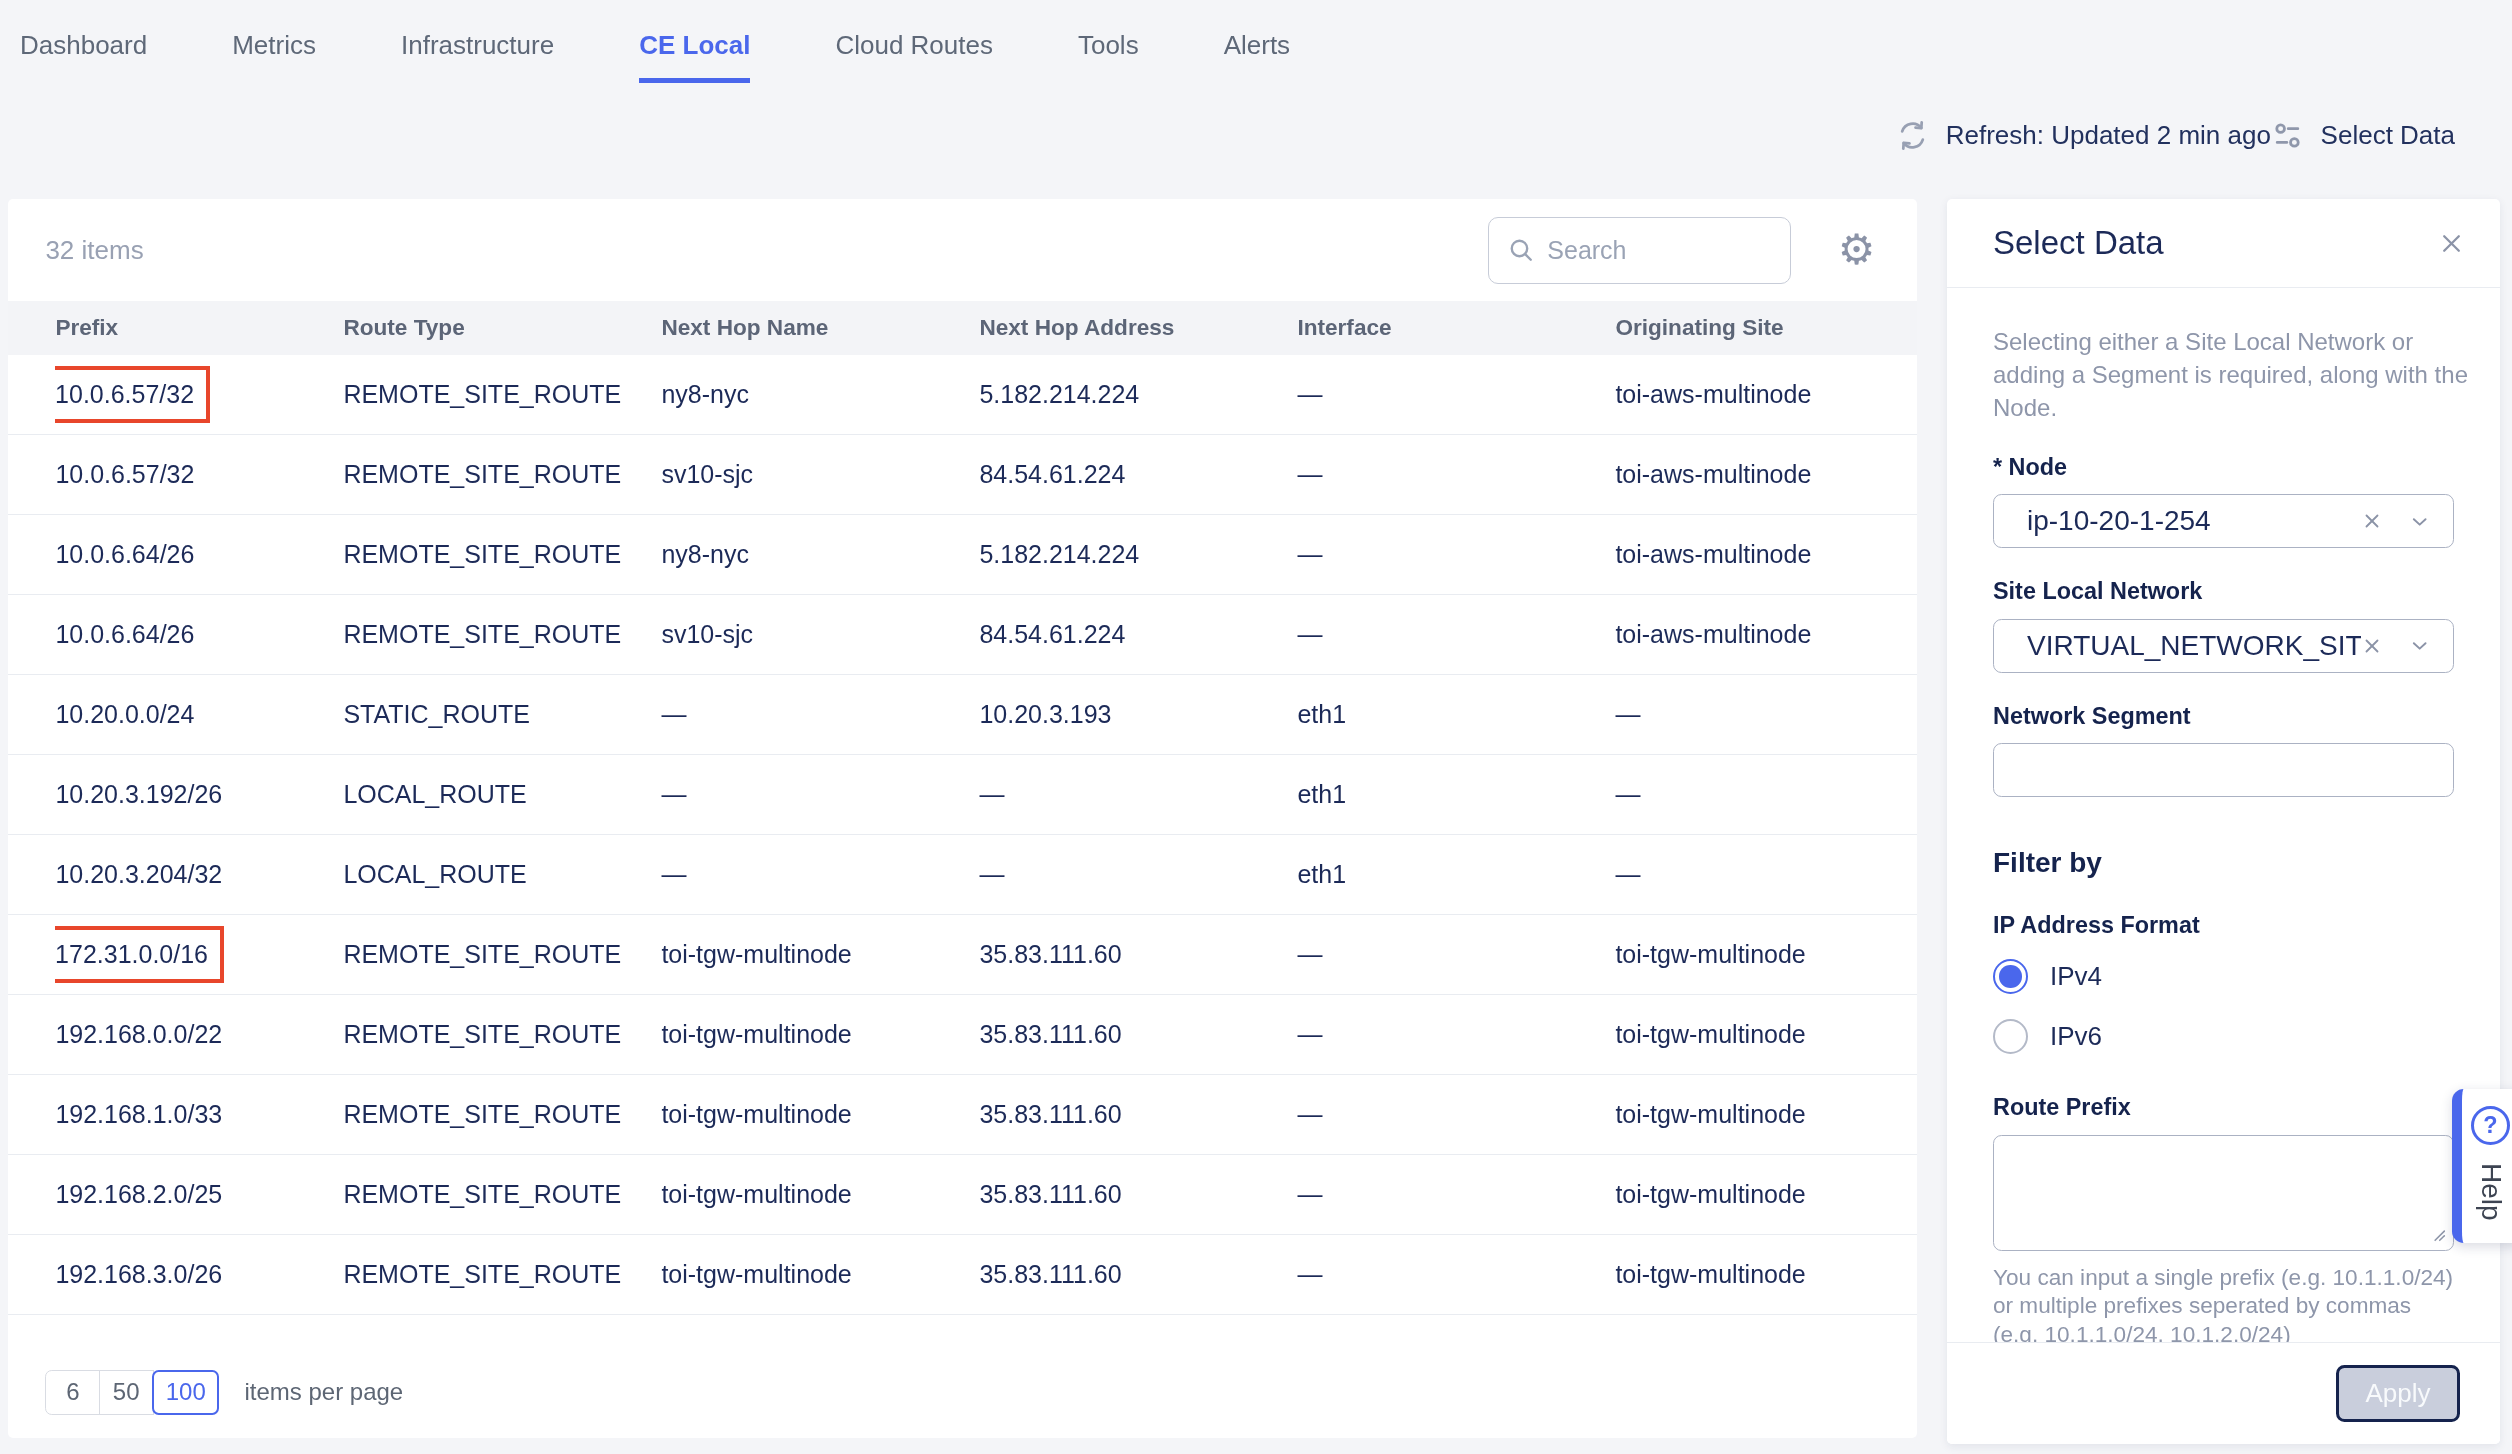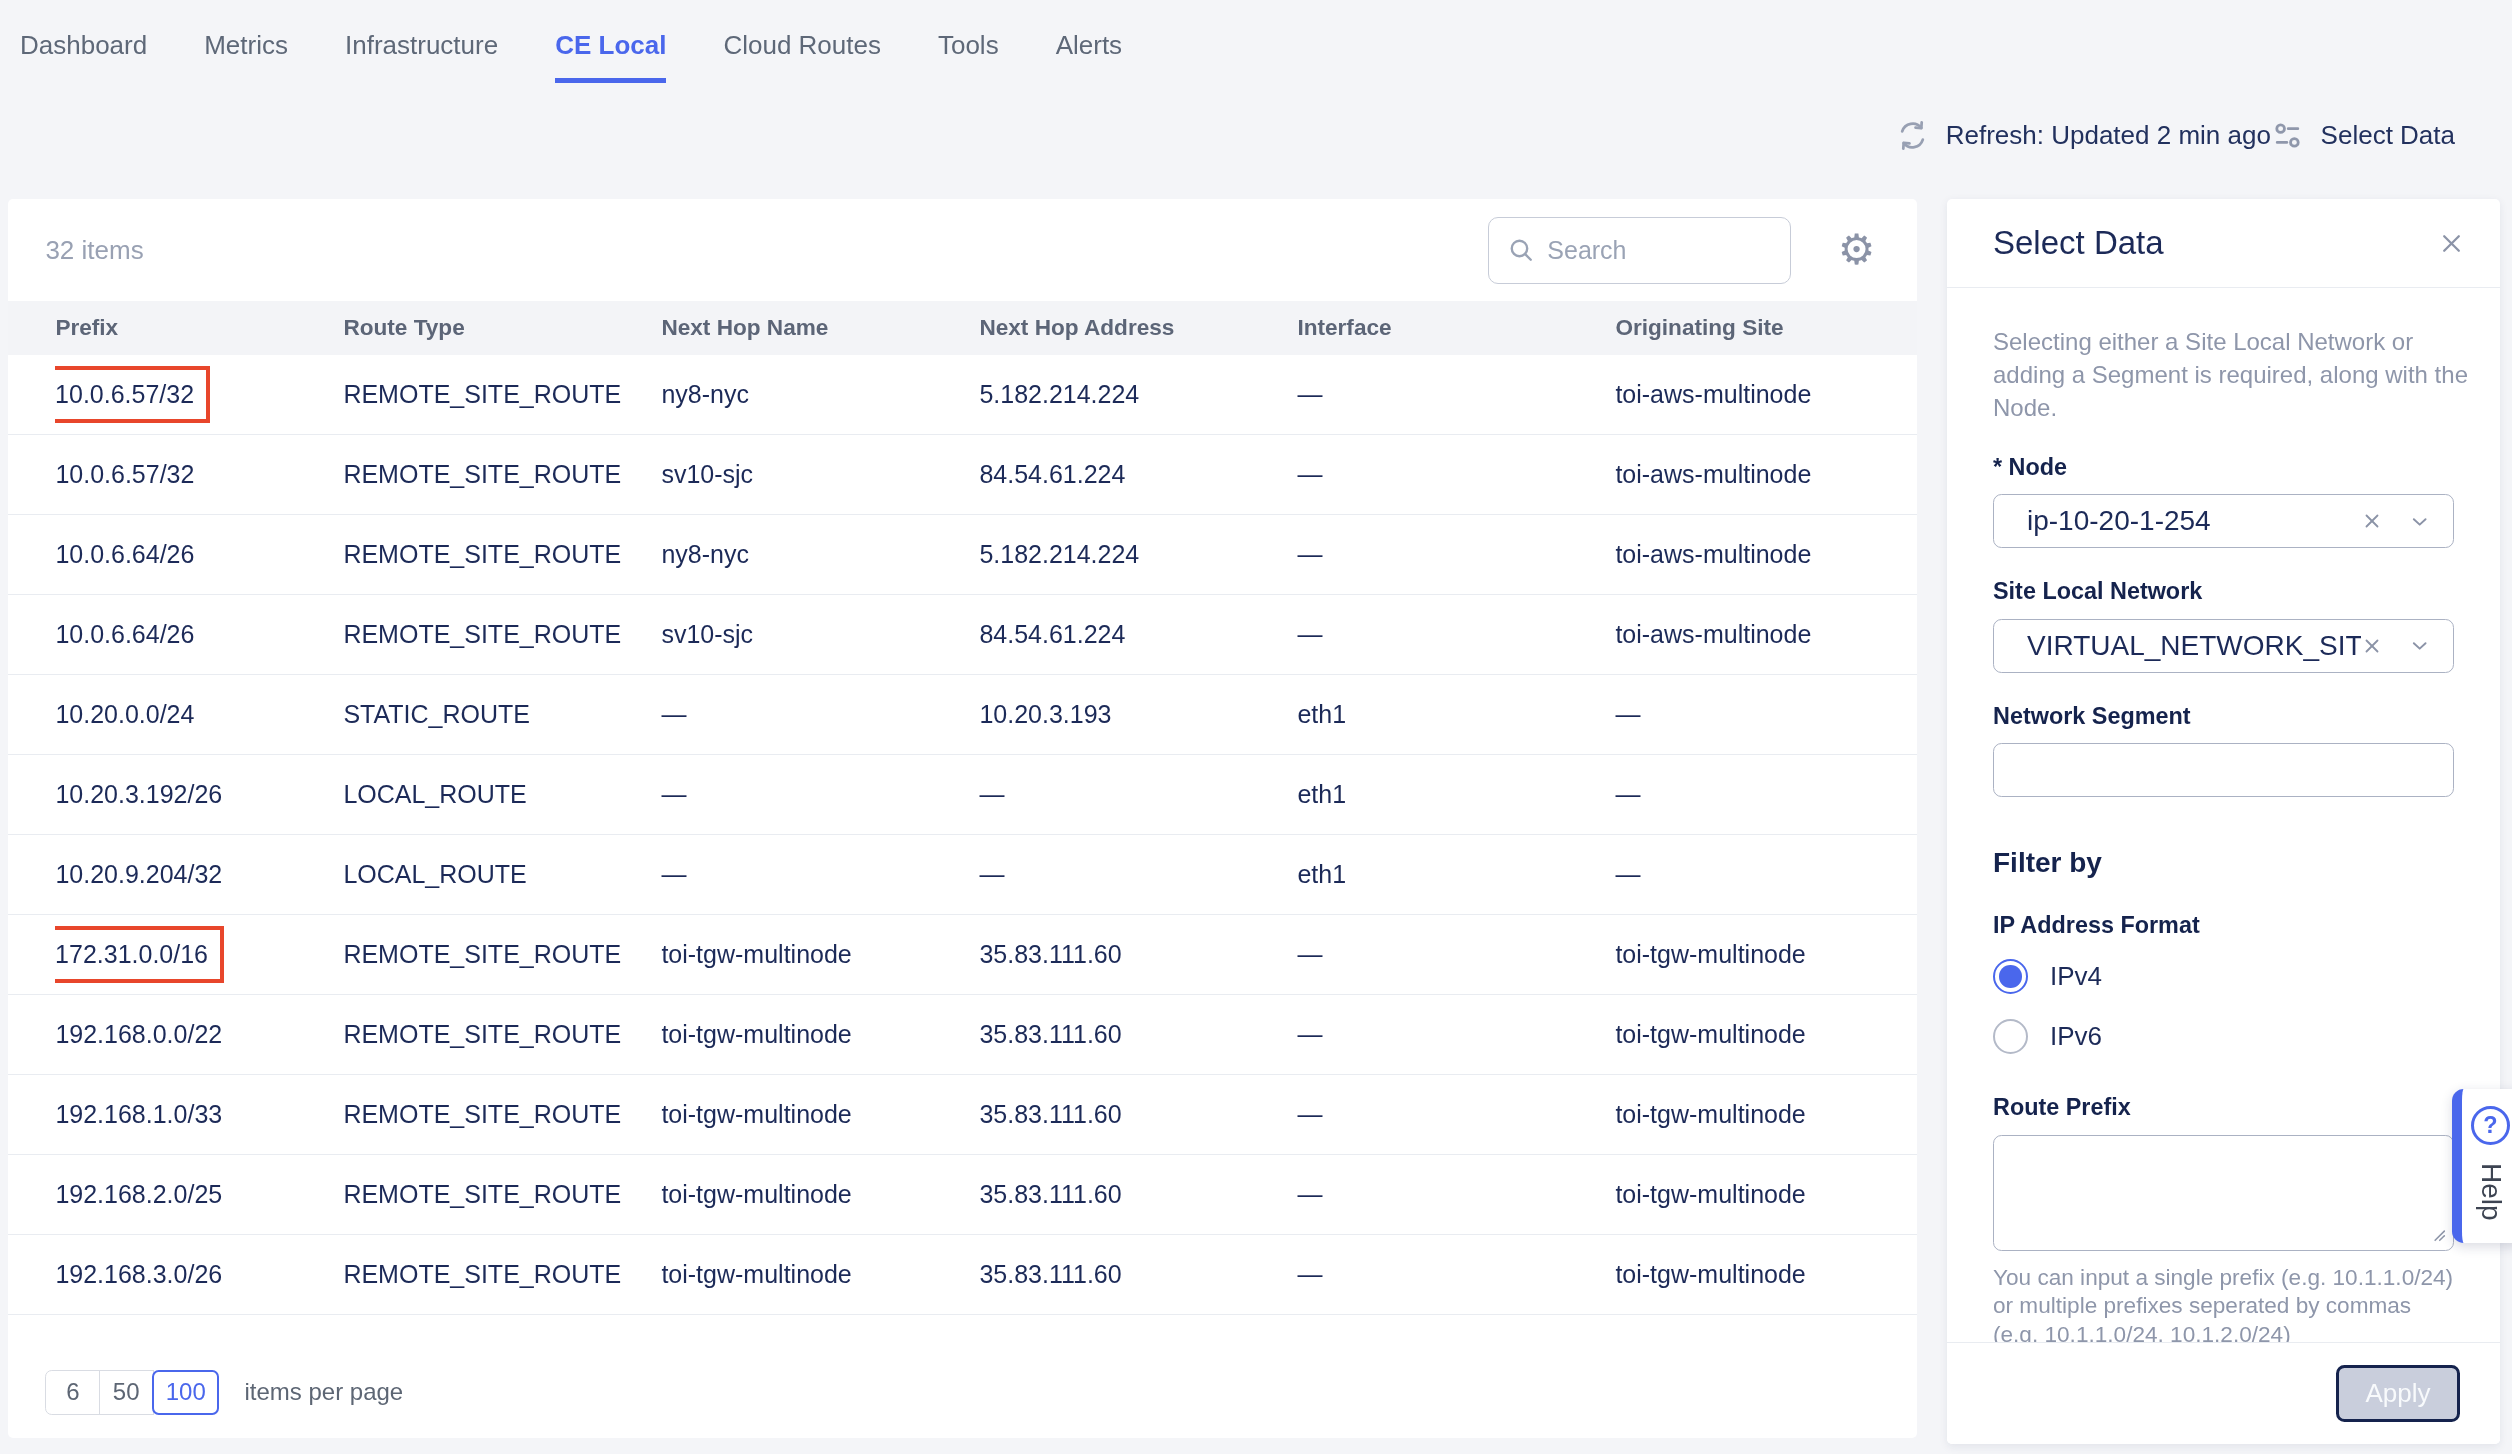--- a/index.html
+++ b/index.html
@@ -5,21 +5,21 @@
   * { box-sizing: border-box; margin: 0; padding: 0; }
   html, body { width: 2512px; height: 1455px; }
   body {
     background: var(--page_bg, #f4f5f8);
     font-family: "Liberation Sans", sans-serif;
     position: relative;
     overflow: hidden;
   }
 
   
-  .top-nav { position: absolute; left: 20px; top: 30px; display: flex; gap: 57px; }
+  .top-nav { position: absolute; left: 20px; top: 30px; display: flex; gap: 85px; }
   .nav-item { font-size: 26px; color: #5e6878; padding-bottom: 16.7px; cursor: pointer; white-space: nowrap; }
   .nav-item.active { color: var(--accent, #4a67ec); font-weight: bold; border-bottom: 5px solid var(--accent, #4a67ec); }
 
   
   .header-controls { position: absolute; top: 119px; right: 57px; display: flex; align-items: flex-end; }
   .hc-btn { display: flex; align-items: center; gap: 16.7px; font-size: 26px; color: #22315e; cursor: pointer; }
   .hc-icon { display: flex; }
 
   
   .table-card { position: absolute; left: 8.4px; top: 199px; width: 1909px; height: 1239px; background: #fff; border-radius: 5px; }
@@ -208,21 +208,21 @@
       <div class="row">
         <span class="cell"><span class="prefix-text">10.20.3.192/26</span></span>
         <span class="cell">LOCAL_ROUTE</span>
         <span class="cell">—</span>
         <span class="cell">—</span>
         <span class="cell">eth1</span>
         <span class="cell">—</span>
       </div>
 
       <div class="row">
-        <span class="cell"><span class="prefix-text">10.20.9.204/32</span></span>
+        <span class="cell"><span class="prefix-text">10.20.3.204/32</span></span>
         <span class="cell">LOCAL_ROUTE</span>
         <span class="cell">—</span>
         <span class="cell">—</span>
         <span class="cell">eth1</span>
         <span class="cell">—</span>
       </div>
 
       <div class="row">
         <span class="cell"><span class="prefix-text hl">172.31.0.0/16</span></span>
         <span class="cell">REMOTE_SITE_ROUTE</span>

